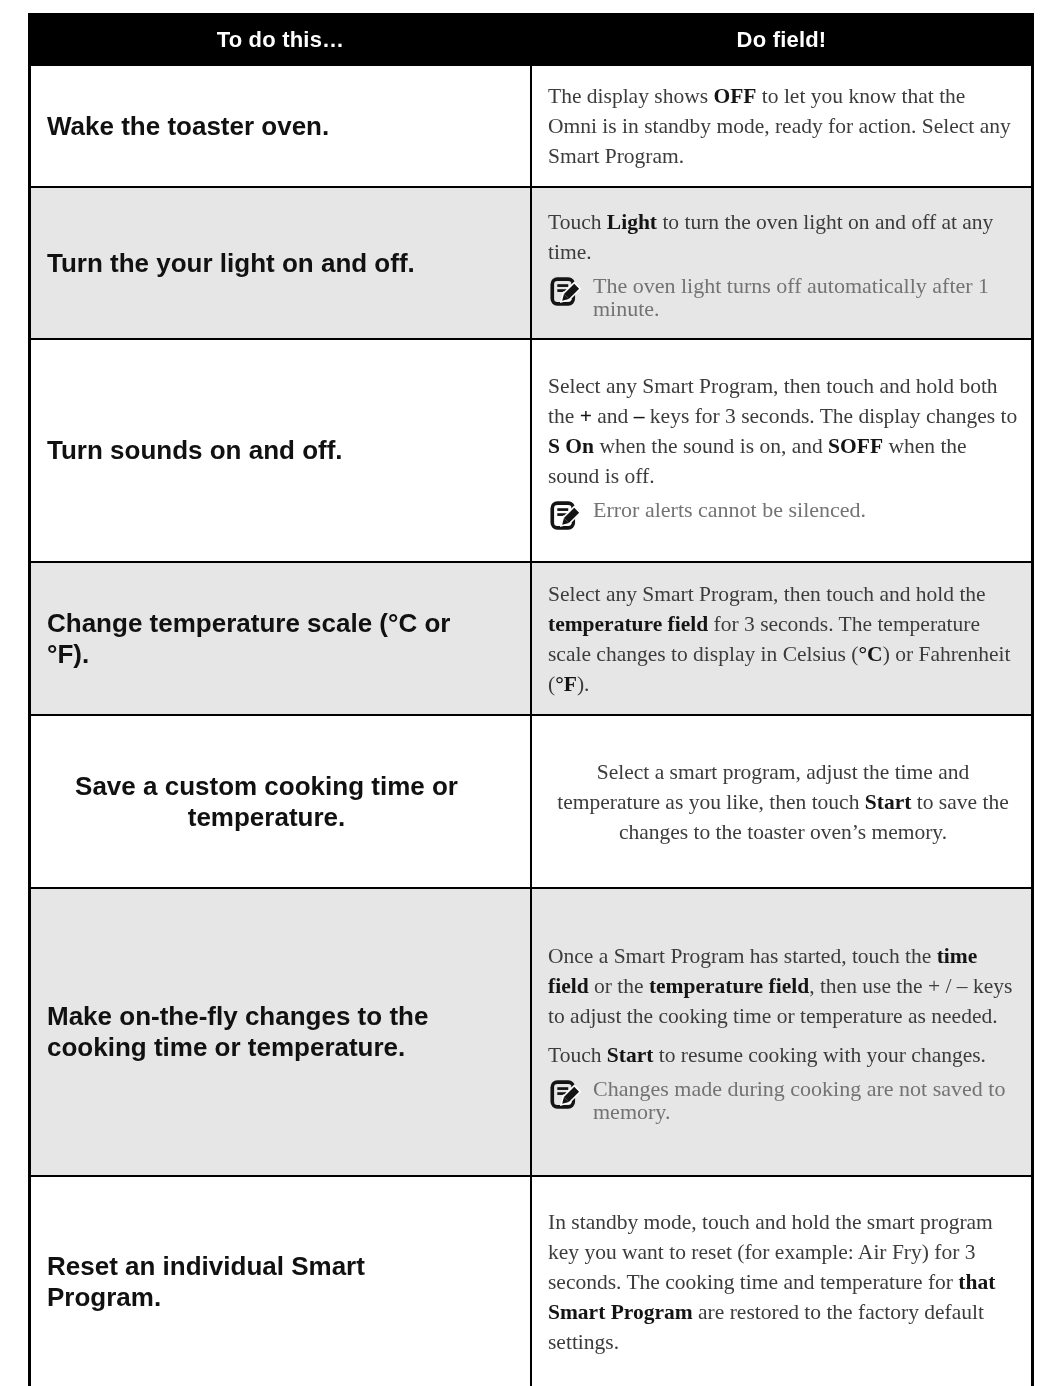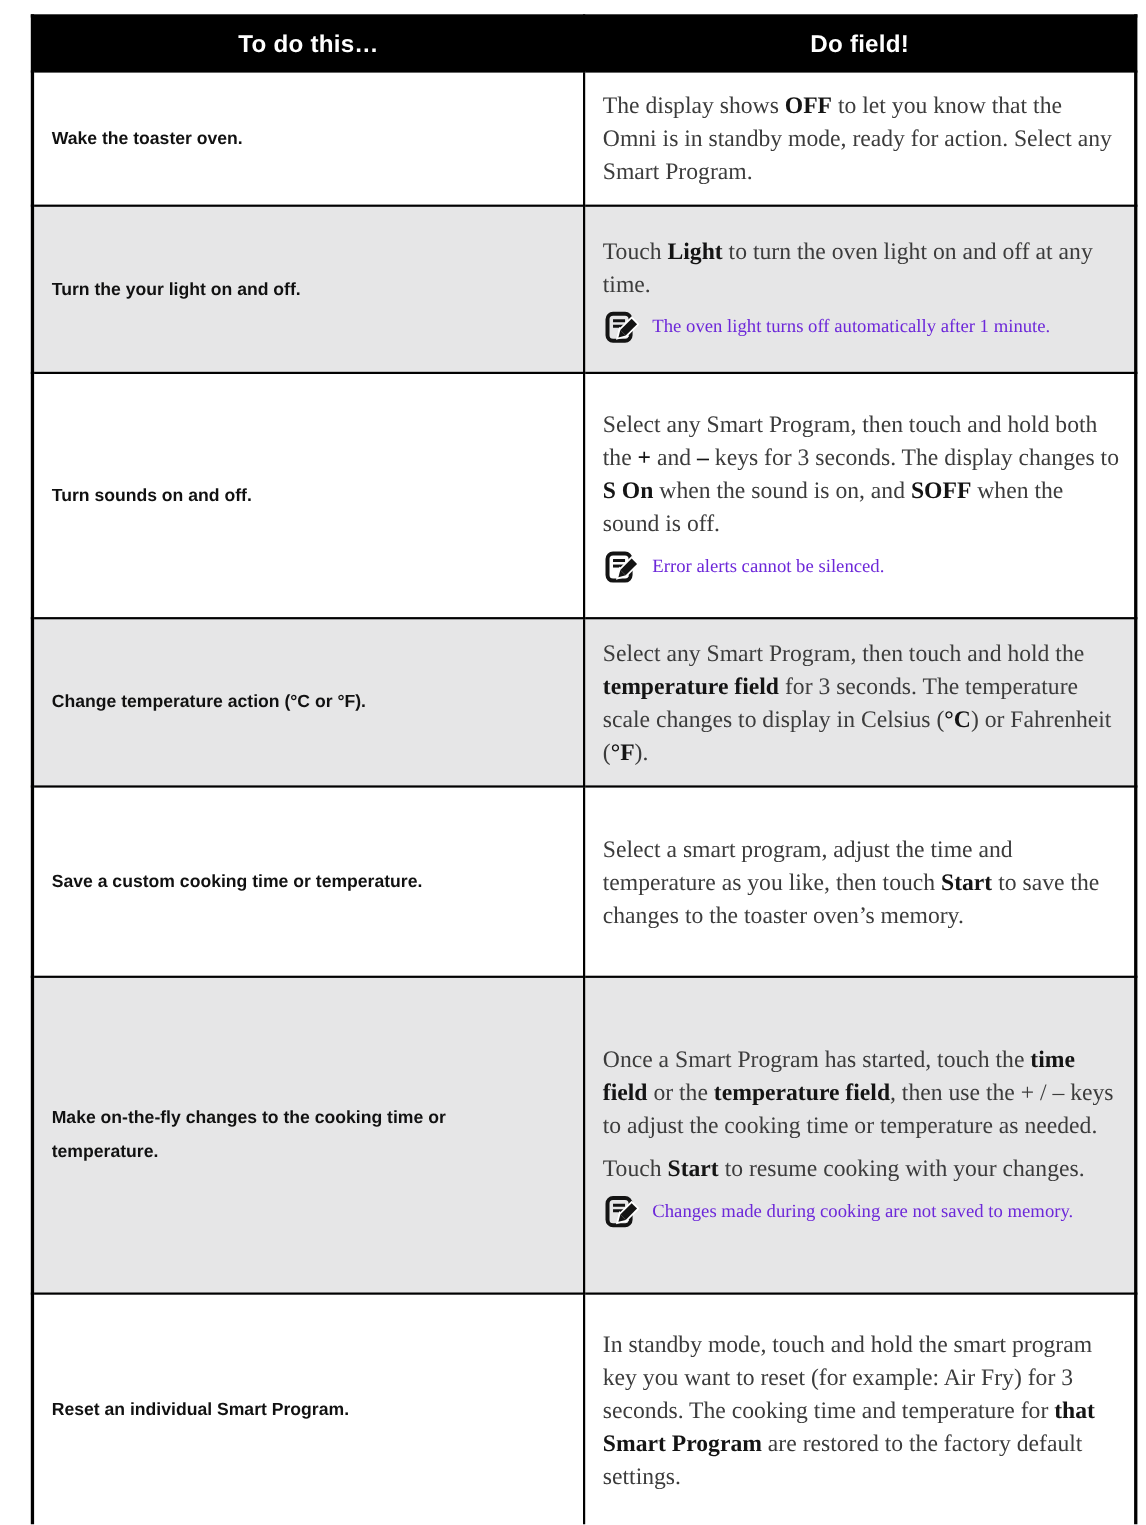--- a/index.html
+++ b/index.html
@@ -42,21 +42,21 @@
     border: 2px solid #000;
     vertical-align: middle;
     background: #ffffff;
   }
   tr.shaded td { background: #e6e6e7; }
 
   td.task-cell {
     width: 50%;
     font-weight: bold;
     color: #111111;
-    font-size: 16px;
+    font-size: 26px;
     line-height: 31px;
     padding: 14px 44px 14px 16px;
   }
   td.instruction-cell {
     width: 50%;
     color: #3c3c3c;
     font-size: 21.5px;
     line-height: 30px;
     padding: 15px 13px 15px 16px;
     font-family: Liberation Serif, serif;
@@ -73,31 +73,31 @@
   }
   .note-icon-box {
     flex: none;
     width: 31px;
     height: 31px;
     margin-top: 2px;
     margin-right: 12px;
   }
   .note-icon-box svg { display: block; width: 100%; height: 100%; }
   .note-text {
-    font-size: 17px;
-    line-height: 33px;
-    color: #6d28d9;
+    font-size: 22px;
+    line-height: 23px;
+    color: #737373;
   }
 
   
   tbody tr:nth-child(1) { height: 122px; }
   tbody tr:nth-child(2) { height: 152px; }
   tbody tr:nth-child(3) { height: 223px; }
   tbody tr:nth-child(4) { height: 153px; }
-  tbody tr:nth-child(5) { height: 173px; }
+  tbody tr:nth-child(5) { height: 173px; text-align: center; }
   tbody tr:nth-child(6) { height: 288px; }
   tbody tr:nth-child(7) { height: 212px; }
 </style>
 </head>
 <body>
 
 <div class="page">
   <div class="table-wrap">
     <table class="how-to">
       <thead>
@@ -159,21 +159,21 @@
           <polygon points="-3.8,5 3.8,5 0,11.5"></polygon>
         </g>
       </g>
     </svg>
   </span>
 <div class="note-text">Error alerts cannot be silenced.</div>
               </div>
             </td>
           </tr>
           <tr class="shaded">
-            <td class="task-cell">Change temperature action (°C or °F).</td>
+            <td class="task-cell">Change temperature scale (°C or °F).</td>
             <td class="instruction-cell">
               <p class="para"><span>Select any Smart Program, then touch and hold the </span><b>temperature field</b><span> for 3 seconds. The temperature scale changes to display in Celsius (</span><b>°C</b><span>) or Fahrenheit (</span><b>°F</b><span>).</span></p>
             </td>
           </tr>
           <tr>
             <td class="task-cell">Save a custom cooking time or temperature.</td>
             <td class="instruction-cell">
               <p class="para"><span>Select a smart program, adjust the time and temperature as you like, then touch </span><b>Start</b><span> to save the changes to the toaster oven’s memory.</span></p>
             </td>
           </tr>

